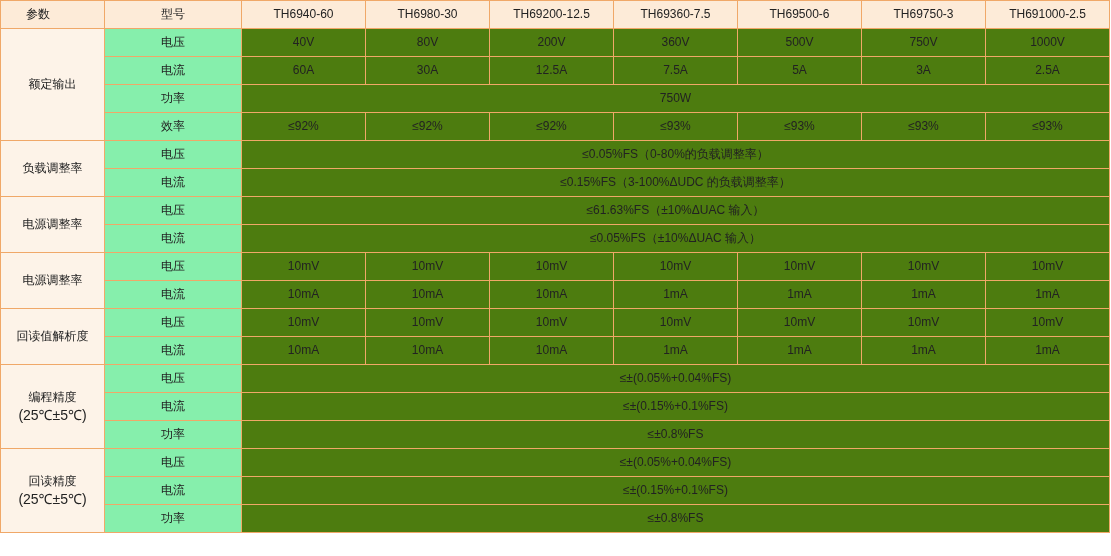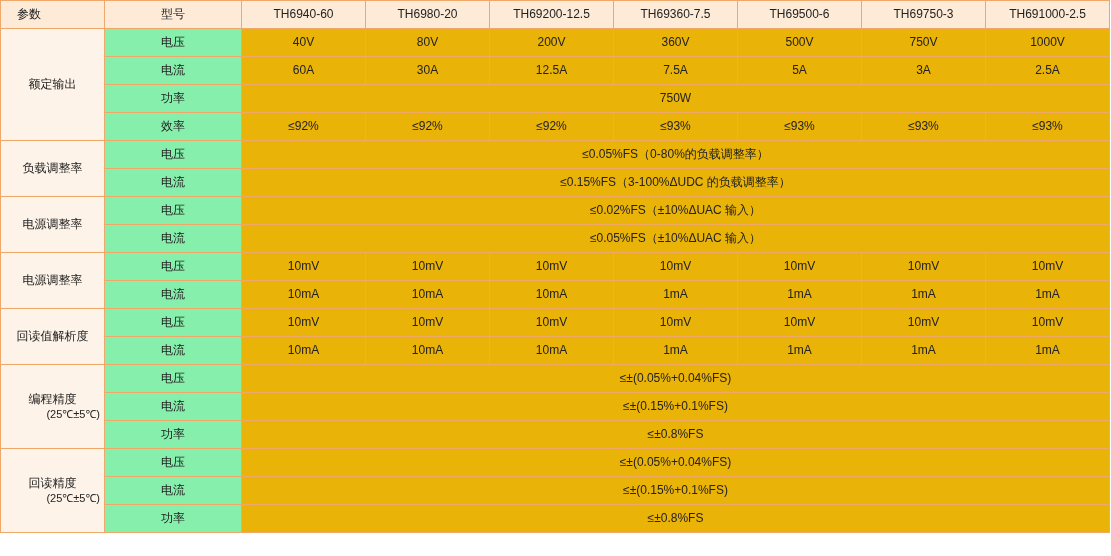--- a/index.html
+++ b/index.html
@@ -47,27 +47,26 @@
     padding-left: 8px;
     color: #3a2a18;
     margin-left: 18px;
   }
   td.subrow {
     background: #86efac;
     text-align: left;
     padding-left: 8px;
   }
   td.val {
-    background: #eab308;
+    background: #4d7c0f;
   }
   .sub2 {
     display: block;
-    font-size: 11px;
+    font-size: 14px;
     line-height: 1.3;
-    text-align: right;
   }
   col.c-group { width: 104px; }
   col.c-sub { width: 137px; }
   col.c-data { width: 124px; }
 </style>
 </head>
 <body>
 
 <div id="spec-wrap">
   <table class="spec">
@@ -77,24 +76,24 @@
       <col class="c-data">
       <col class="c-data">
       <col class="c-data">
       <col class="c-data">
       <col class="c-data">
       <col class="c-data">
       <col class="c-data">
     </colgroup>
     <tbody id="spec-body">
         <tr>
-          <td class="hdr" style="text-align: left; padding-left: 16px;">参数</td>
+          <td class="hdr" style="text-align: left; padding-left: 25px;">参数</td>
           <td class="hdr">型号</td>
           <td class="hdr">TH6940-60</td>
-          <td class="hdr">TH6980-20</td>
+          <td class="hdr">TH6980-30</td>
           <td class="hdr">TH69200-12.5</td>
           <td class="hdr">TH69360-7.5</td>
           <td class="hdr">TH69500-6</td>
           <td class="hdr">TH69750-3</td>
           <td class="hdr">TH691000-2.5</td>
         </tr>
         <tr>
           <td class="rowgroup" rowspan="4"><span>额定输出</span></td>
           <td class="subrow">电压</td>
           <td class="val">40V</td>
@@ -134,21 +133,21 @@
           <td class="subrow">电压</td>
           <td class="val" colspan="7">≤0.05%FS（0-80%的负载调整率）</td>
         </tr>
         <tr>
           <td class="subrow">电流</td>
           <td class="val" colspan="7">≤0.15%FS（3-100%ΔUDC 的负载调整率）</td>
         </tr>
         <tr>
           <td class="rowgroup" rowspan="2"><span>电源调整率</span></td>
           <td class="subrow">电压</td>
-          <td class="val" colspan="7">≤0.02%FS（±10%ΔUAC 输入）</td>
+          <td class="val" colspan="7">≤61.63%FS（±10%ΔUAC 输入）</td>
         </tr>
         <tr>
           <td class="subrow">电流</td>
           <td class="val" colspan="7">≤0.05%FS（±10%ΔUAC 输入）</td>
         </tr>
         <tr>
           <td class="rowgroup" rowspan="2"><span>电源调整率</span></td>
           <td class="subrow">电压</td>
           <td class="val">10mV</td>
           <td class="val">10mV</td>

